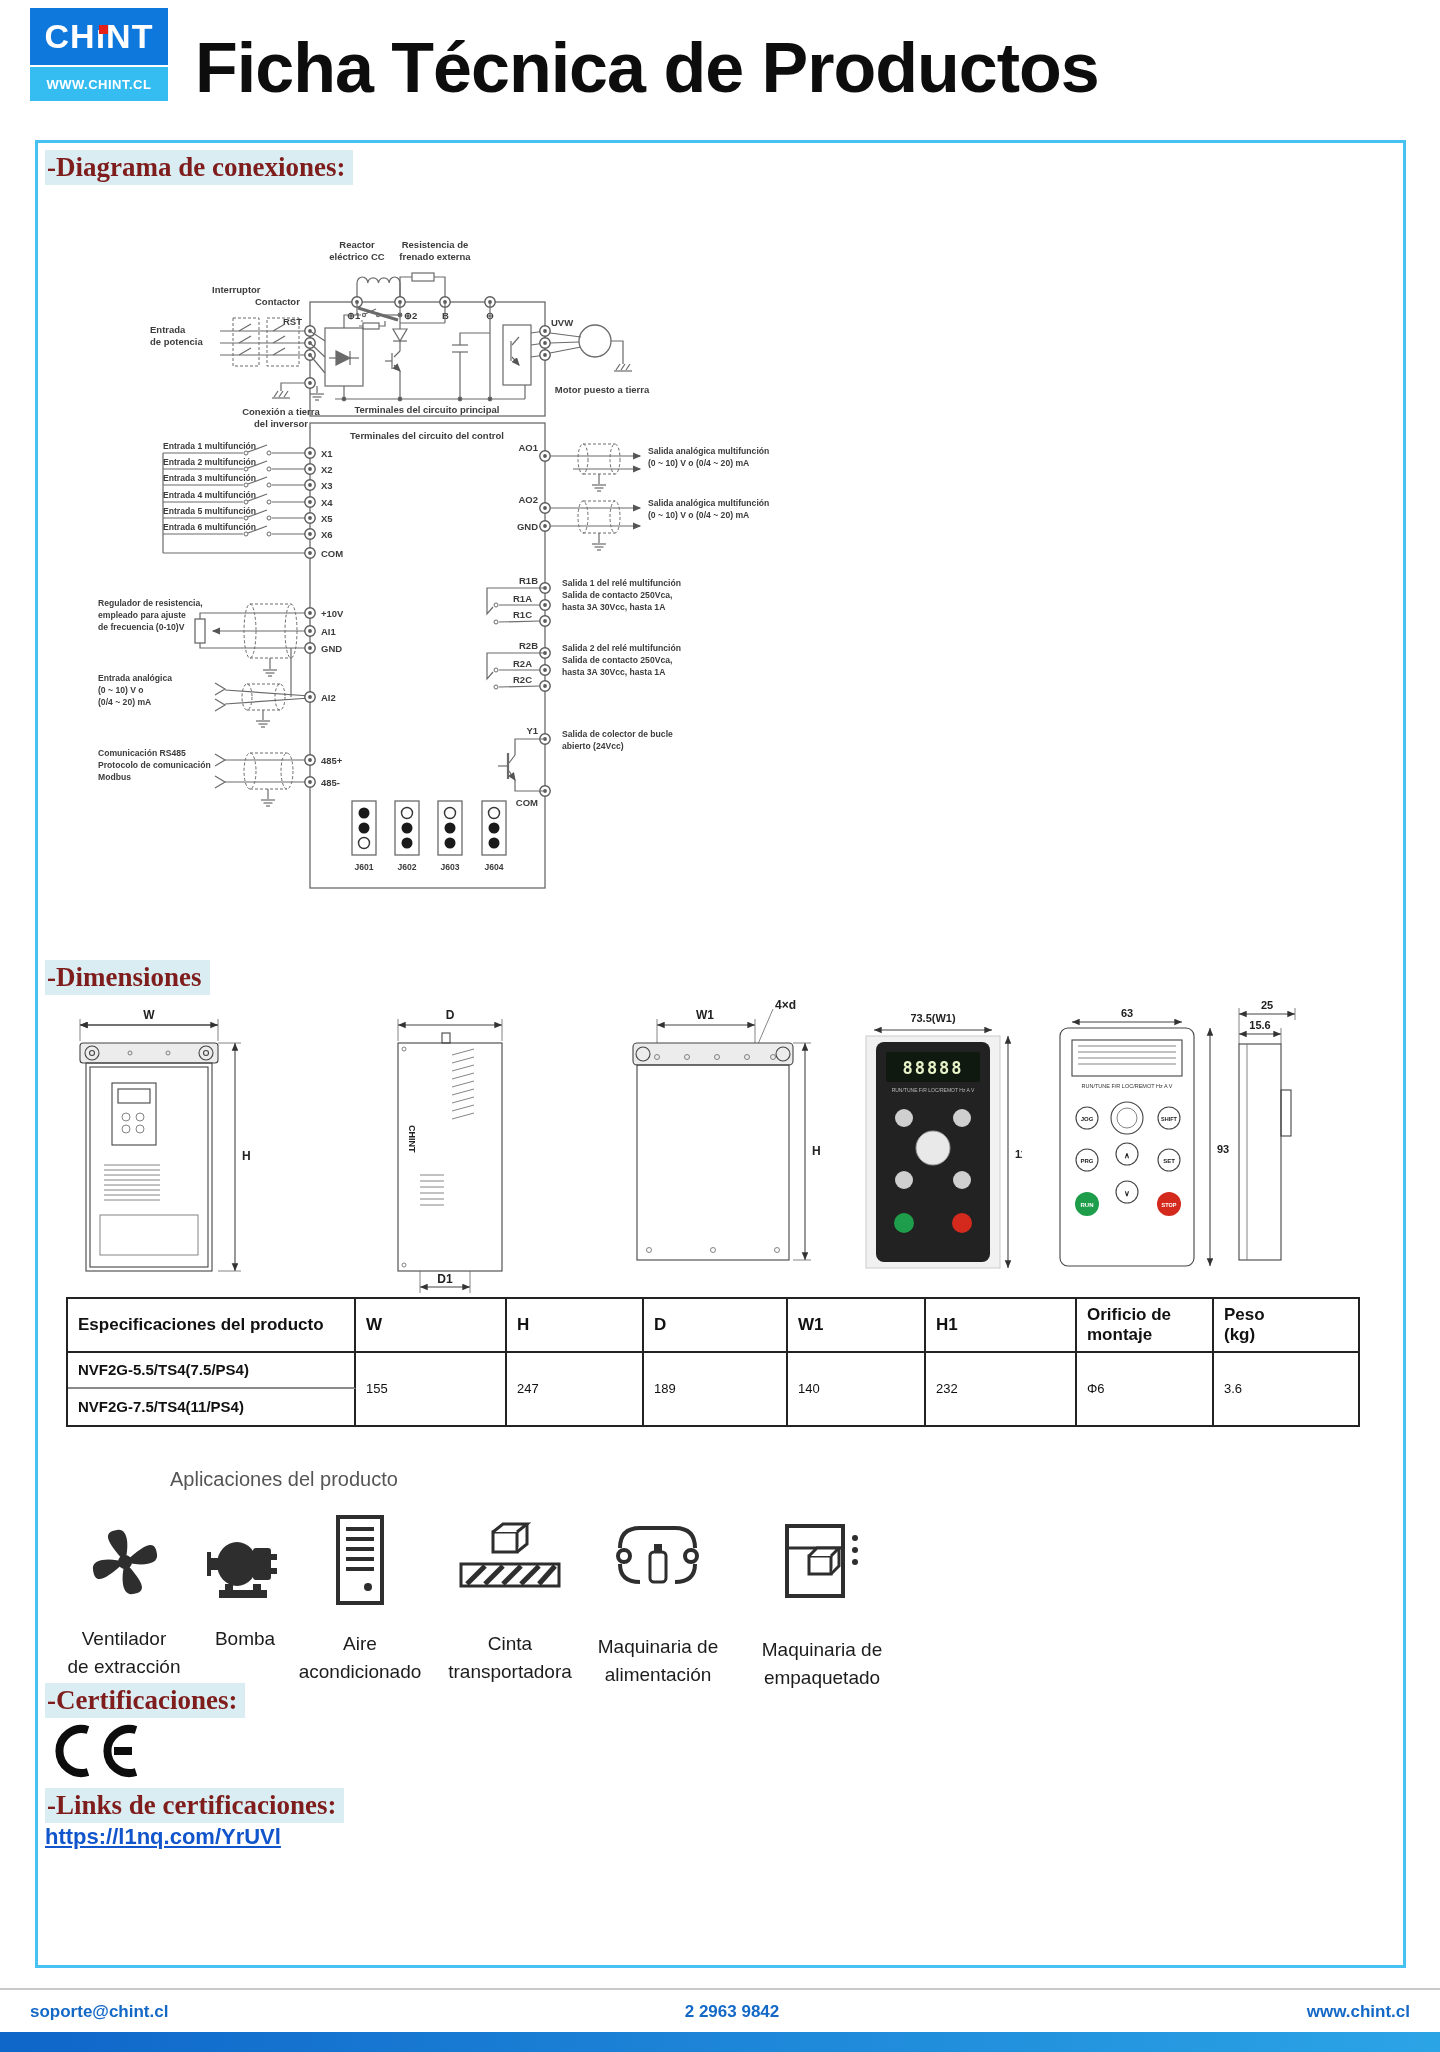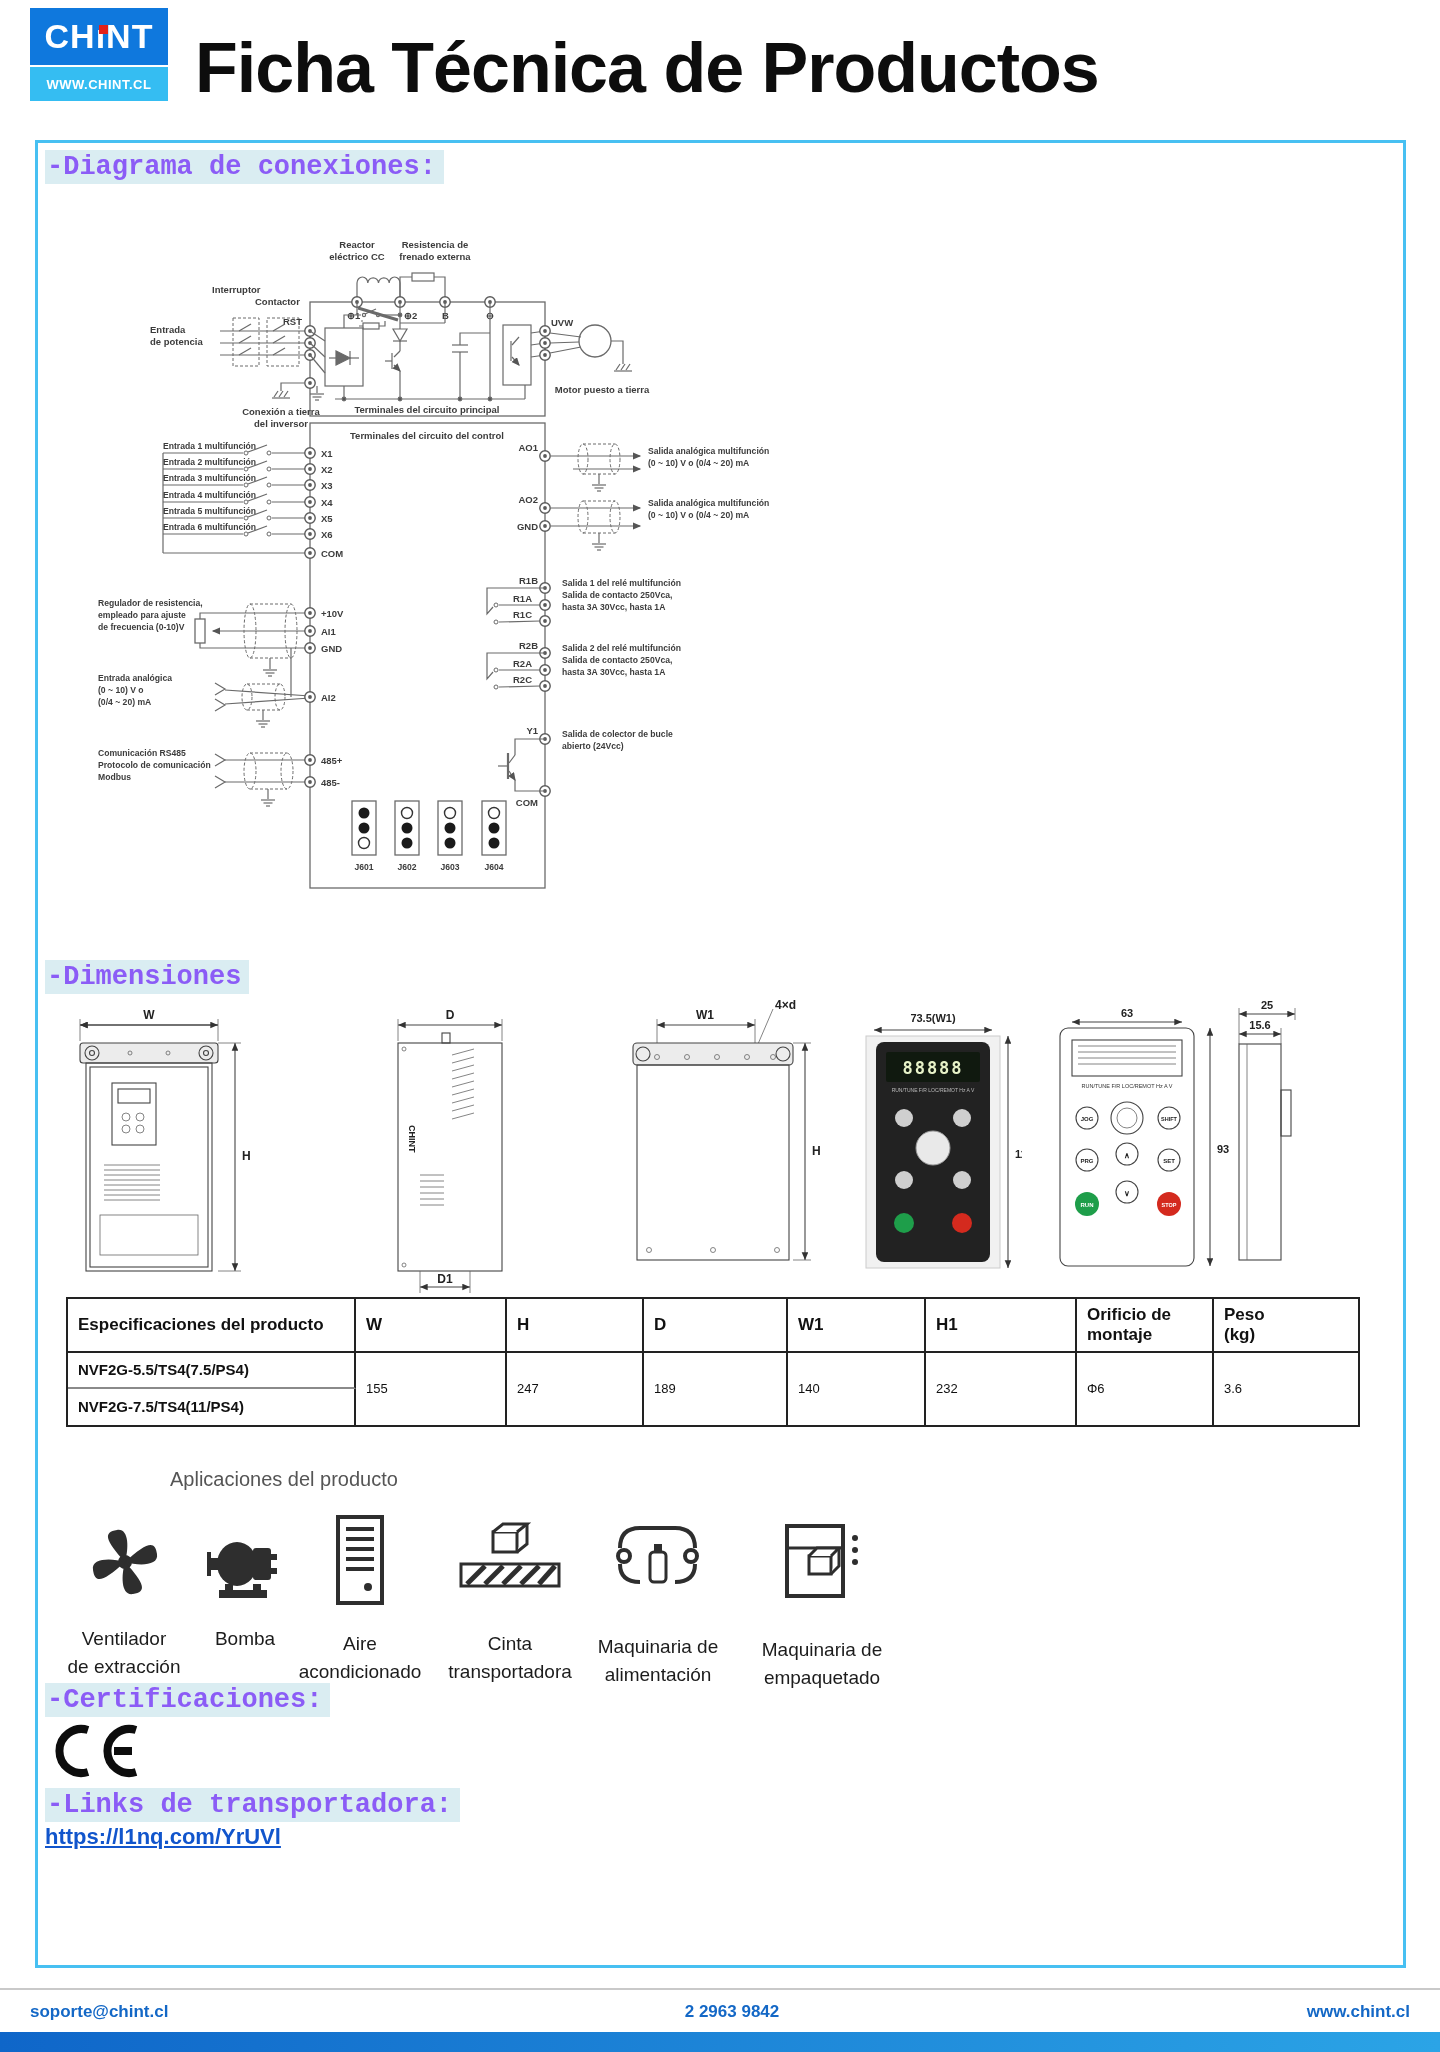--- a/index.html
+++ b/index.html
@@ -11,22 +11,22 @@
   .logo-box{left:30px;top:8px;width:138px;height:57px;background:#0f78dd;color:#fff;
             display:flex;align-items:center;justify-content:center;font-weight:bold;font-size:34px;letter-spacing:1px;}
   .logo-dot{position:absolute;left:69px;top:17px;width:9px;height:9px;background:#e32119;}
   .logo-strip{left:30px;top:67px;width:138px;height:34px;background:#35bdf2;color:#fff;
               display:flex;align-items:center;justify-content:center;font-weight:bold;font-size:13px;letter-spacing:.5px;}
   .doc-title{left:195px;top:28px;width:1000px;font-weight:bold;font-size:70px;letter-spacing:-1px;color:#0d0d0d;}
 
   
   .frame{left:35px;top:140px;width:1365px;height:1822px;border:3px solid #47c0f2;background:#fff;}
 
-  .sec-h{font-family:Liberation Mono, monospace;font-weight:bold;font-size:27px;
-         background:#daedf2;padding:2px 8px 2px 2px;color:#8b5cf6;}
+  .sec-h{font-family:Liberation Serif, serif;font-weight:bold;font-size:27px;
+         background:#daedf2;padding:2px 8px 2px 2px;color:#7f1d1d;}
 
   
   .dg text{font-family:"Liberation Sans",sans-serif;font-size:9.5px;font-weight:bold;fill:#3c3c3c;}
   .dg .sm{font-size:8.6px;}
   .dg .w{stroke:#6a6a6a;stroke-width:1.2;fill:none;}
   .dg .wd{stroke:#6a6a6a;stroke-width:1;fill:none;stroke-dasharray:3 2;}
   .dg .bx{stroke:#6a6a6a;stroke-width:1.3;fill:none;}
 
   
   .fig text{font-family:"Liberation Sans",sans-serif;font-size:12px;font-weight:bold;fill:#222;}
@@ -819,21 +819,21 @@
 
   <div class="abs sec-h" style="left:45px;top:1683px;">-Certificaciones:</div>
   <svg class="abs" style="left:48px;top:1722px;" width="95" height="58" viewBox="0 0 95 58">
     <g stroke="#0d0d0d" stroke-width="8" fill="none">
       <path d="M40,8 A22,22 0 1 0 40,50"></path>
       <path d="M88,8 A22,22 0 1 0 88,50"></path>
       <line x1="66" y1="29" x2="84" y2="29"></line>
     </g>
   </svg>
 
-  <div class="abs sec-h" style="left:45px;top:1788px;">-Links de transportadora:</div>
+  <div class="abs sec-h" style="left:45px;top:1788px;">-Links de certificaciones:</div>
   <a class="abs link" style="left:45px;top:1824px;" href="#">https://l1nq.com/YrUVl</a>
 
   <div class="abs foot-line"></div>
   <div class="abs foot-txt" style="left:30px;">soporte@chint.cl</div>
   <div class="abs foot-txt" style="left:0;width:1440px;text-align:center;margin-left:12px;">2 2963 9842</div>
   <div class="abs foot-txt" style="right:30px;">www.chint.cl</div>
   <div class="abs bottom-bar"></div>
 
 </div>
 

